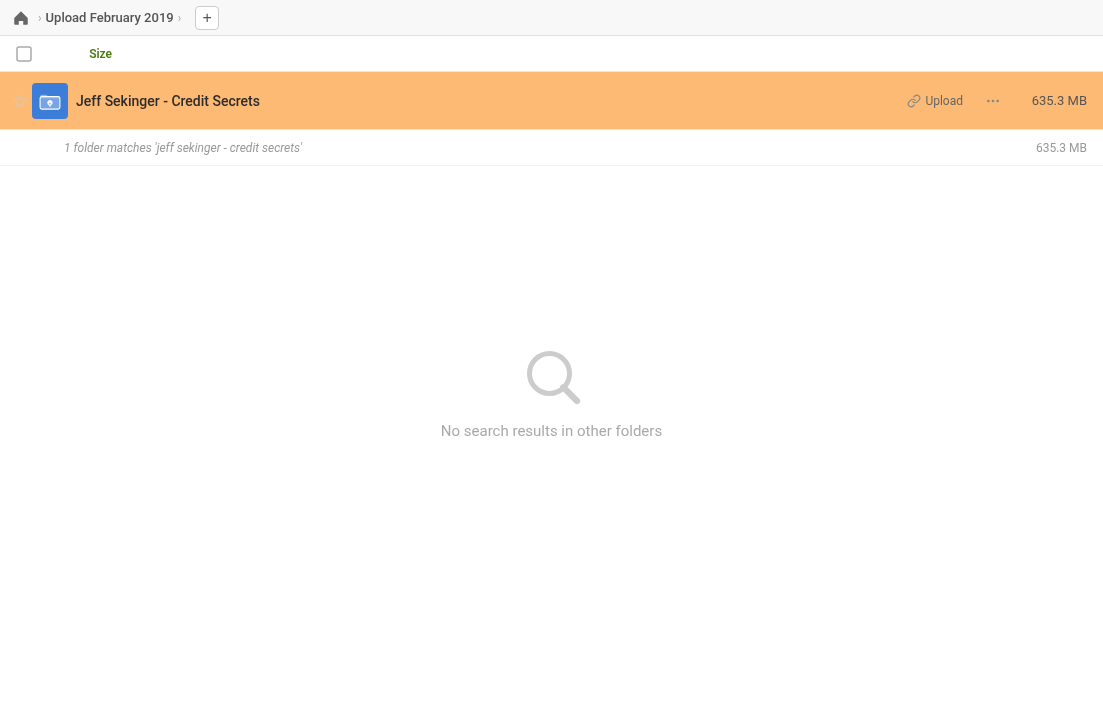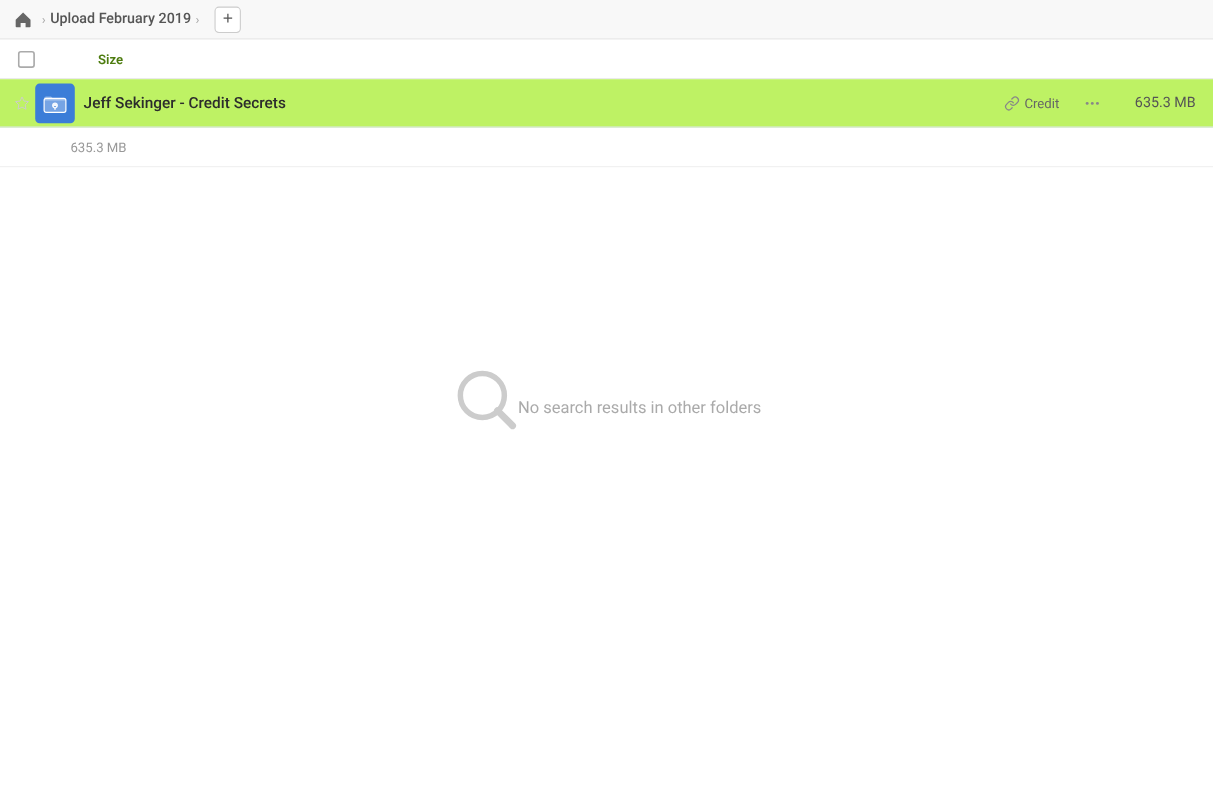--- a/index.html
+++ b/index.html
@@ -101,23 +101,23 @@
       font-weight: 600;
       width: 80px;
       text-align: right;
       padding-right: 8px;
     }
 
     
     .file-row {
       display: flex;
       align-items: center;
-      height: 44px;
+      height: 58px;
       padding: 0 8px;
-      background: #bef264;
+      background: #fdba74;
       border-bottom: 1px solid #dde6f2;
       cursor: pointer;
       position: relative;
     }
 
     .star-icon-wrap {
       width: 24px;
       display: flex;
       align-items: center;
       justify-content: center;
@@ -199,21 +199,21 @@
 
     .match-size {
       font-size: 12px;
       color: #999;
       padding-right: 8px;
     }
 
     
     .empty-state {
       display: flex;
-      flex-direction: row;
+      flex-direction: column;
       align-items: center;
       justify-content: center;
       margin-top: 180px;
     }
 
     .search-icon-large {
       width: 60px;
       height: 60px;
       color: #ccc;
       margin-bottom: 16px;
@@ -266,33 +266,34 @@
       <path d="M9 12C9 10.3 10.3 9 12 9C13.7 9 15 10.3 15 12C15 13.4 14.1 14.6 12.8 14.9L12.8 16.5H11.2V14.9C9.9 14.6 9 13.4 9 12Z" fill="white" fill-opacity="0.9"></path>
       <rect x="11.3" y="12.5" width="1.4" height="1.2" fill="#3b7dd8" rx="0.3"></rect>
     </svg>
   </div>
   <span class="file-name">Jeff Sekinger - Credit Secrets</span>
   <div class="shared-badge">
     <svg width="14" height="14" viewBox="0 0 24 24">
       <path d="M10 13a5 5 0 0 0 7.54.54l3-3a5 5 0 0 0-7.07-7.07l-1.72 1.71" stroke="#888" stroke-width="2" fill="none" stroke-linecap="round"></path>
       <path d="M14 11a5 5 0 0 0-7.54-.54l-3 3a5 5 0 0 0 7.07 7.07l1.71-1.71" stroke="#888" stroke-width="2" fill="none" stroke-linecap="round"></path>
     </svg>
-    <span>Credit</span>
+    <span>Upload</span>
   </div>
   <div class="more-btn">
     <svg width="16" height="16" viewBox="0 0 24 24">
       <circle cx="5" cy="12" r="2" fill="#888"></circle>
       <circle cx="12" cy="12" r="2" fill="#888"></circle>
       <circle cx="19" cy="12" r="2" fill="#888"></circle>
     </svg>
   </div>
   <span class="file-size">635.3 MB</span>
 </div>
 
 <div class="match-row">
+  <span class="match-text">1 folder matches 'jeff sekinger - credit secrets'</span>
   <span class="match-size">635.3 MB</span>
 </div>
 
 <div class="empty-state">
   <svg class="search-icon-large" viewBox="0 0 24 24" fill="none">
     <circle cx="11" cy="11" r="8" stroke="#ccc" stroke-width="2"></circle>
     <line x1="16.5" y1="16.5" x2="22" y2="22" stroke="#ccc" stroke-width="2.5" stroke-linecap="round"></line>
   </svg>
   <span class="empty-text">No search results in other folders</span>
 </div>

